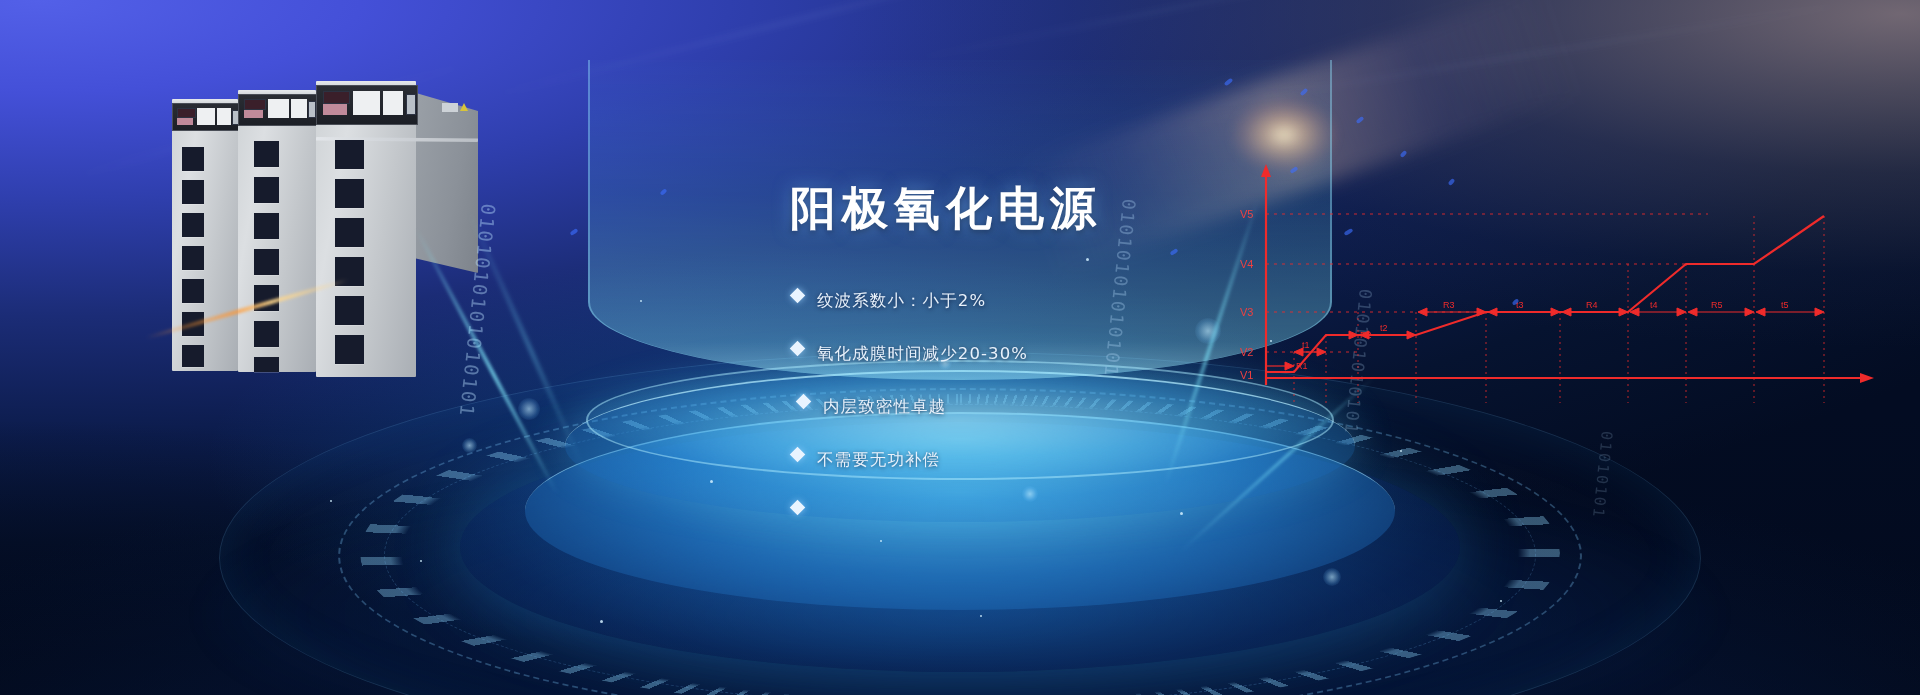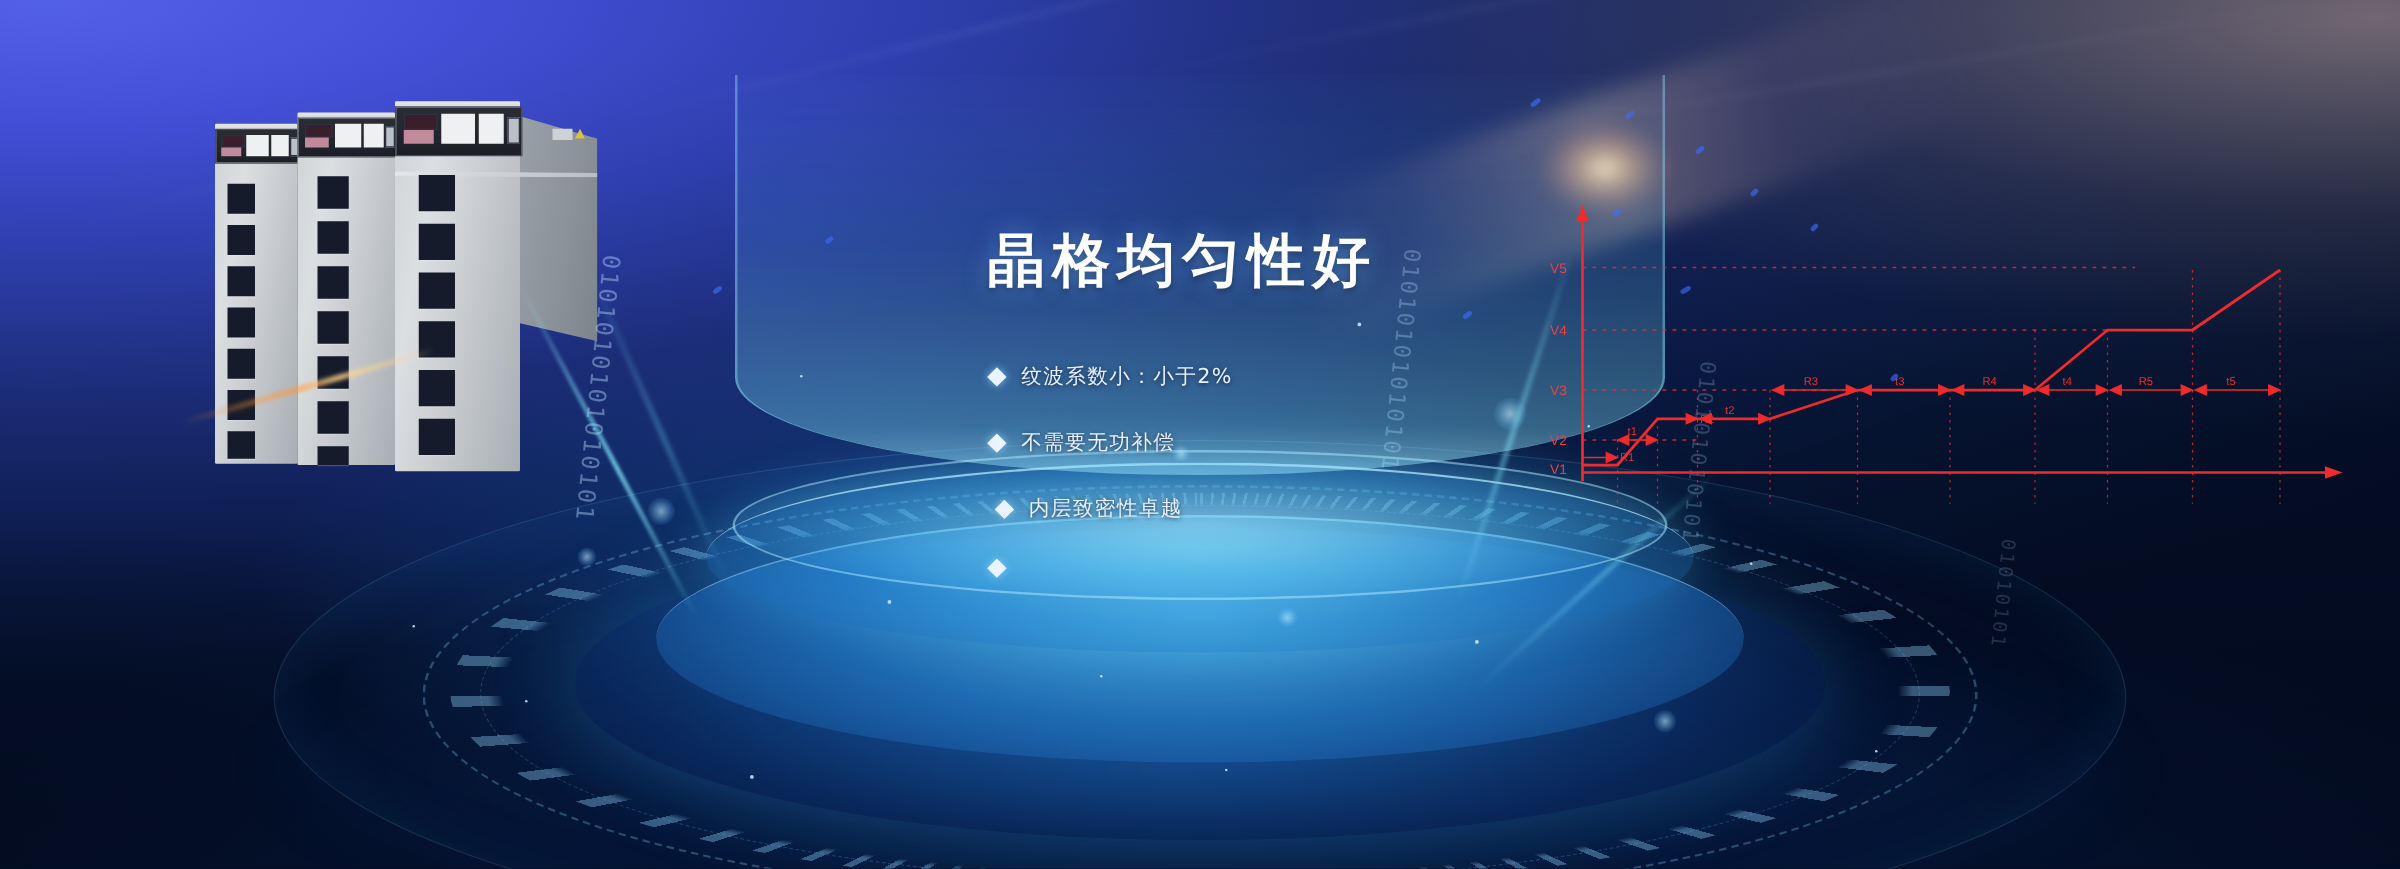--- a/index.html
+++ b/index.html
@@ -156,21 +156,21 @@
 
   
   .title{
     position:absolute;left:790px;top:178px;
     font-size:46px;font-weight:700;color:#ffffff;
     letter-spacing:6px;
     text-shadow:0 0 18px rgba(120,190,255,.55),0 2px 6px rgba(0,0,0,.45);
     font-family:"DejaVu Sans","Liberation Sans",sans-serif;
   }
   .bullets{position:absolute;left:792px;top:290px;width:520px;}
-  .bullet{display:flex;align-items:center;margin-bottom:31px;}
+  .bullet{display:flex;align-items:flex-start;margin-bottom:31px;}
   .bullet .dia{
     width:11px;height:11px;background:#e9f4ff;
     transform:rotate(45deg);margin-right:14px;flex:0 0 auto;
     box-shadow:0 0 7px rgba(150,210,255,.8);
   }
   .bullet .btxt{
     font-size:16.5px;color:#e8f1fb;letter-spacing:1.1px;
     text-shadow:0 1px 4px rgba(0,10,40,.7);
     font-family:"DejaVu Sans","Liberation Sans",sans-serif;
   }
@@ -392,33 +392,37 @@
   <div class="shard" style="left:570px;top:230px;width:8px;height:4px;transform:rotate(-36deg);"></div>
   <div class="shard" style="left:660px;top:190px;width:7px;height:4px;transform:rotate(-40deg);"></div>
   <div class="shard" style="left:1170px;top:250px;width:8px;height:4px;transform:rotate(-34deg);"></div>
   <div class="shard" style="left:1512px;top:300px;width:7px;height:4px;transform:rotate(-42deg);"></div>
 
   <div style="position:absolute;left:418px;top:228px;width:300px;height:4px;transform:rotate(62deg);transform-origin:0 0;background:linear-gradient(90deg,rgba(110,230,255,0) 0%,rgba(130,235,255,.72) 55%,rgba(150,245,255,0) 100%);filter:blur(1.4px);"></div>
   <div style="position:absolute;left:470px;top:210px;width:280px;height:3px;transform:rotate(66deg);transform-origin:0 0;background:linear-gradient(90deg,rgba(110,230,255,0) 0%,rgba(120,225,255,.45) 55%,rgba(150,245,255,0) 100%);filter:blur(2px);"></div>
   <div style="position:absolute;left:1260px;top:200px;width:300px;height:4px;transform:rotate(108deg);transform-origin:0 0;background:linear-gradient(90deg,rgba(110,230,255,0) 0%,rgba(125,232,255,.55) 55%,rgba(150,245,255,0) 100%);filter:blur(1.6px);"></div>
   <div style="position:absolute;left:1180px;top:550px;width:260px;height:3px;transform:rotate(-42deg);transform-origin:0 0;background:linear-gradient(90deg,rgba(110,230,255,0) 0%,rgba(125,232,255,.50) 55%,rgba(150,245,255,0) 100%);filter:blur(1.8px);"></div>
 
-  <div class="title">晶格均匀性好</div>
+  <div class="title">阳极氧化电源</div>
 
   <div class="bullets">
     <div class="bullet">
       <span class="dia"></span>
       <span class="btxt">纹波系数小：小于2%</span>
     </div>
     <div class="bullet">
       <span class="dia"></span>
-      <span class="btxt">不需要无功补偿</span>
+      <span class="btxt">氧化成膜时间减少20-30%</span>
     </div>
     <div class="bullet">
       <span class="dia"></span>
       <span class="btxt">内层致密性卓越</span>
     </div>
     <div class="bullet">
       <span class="dia"></span>
+      <span class="btxt">不需要无功补偿</span>
+    </div>
+    <div class="bullet">
+      <span class="dia"></span>
     </div>
   </div>
 
 </div>
 
 </body></html>

